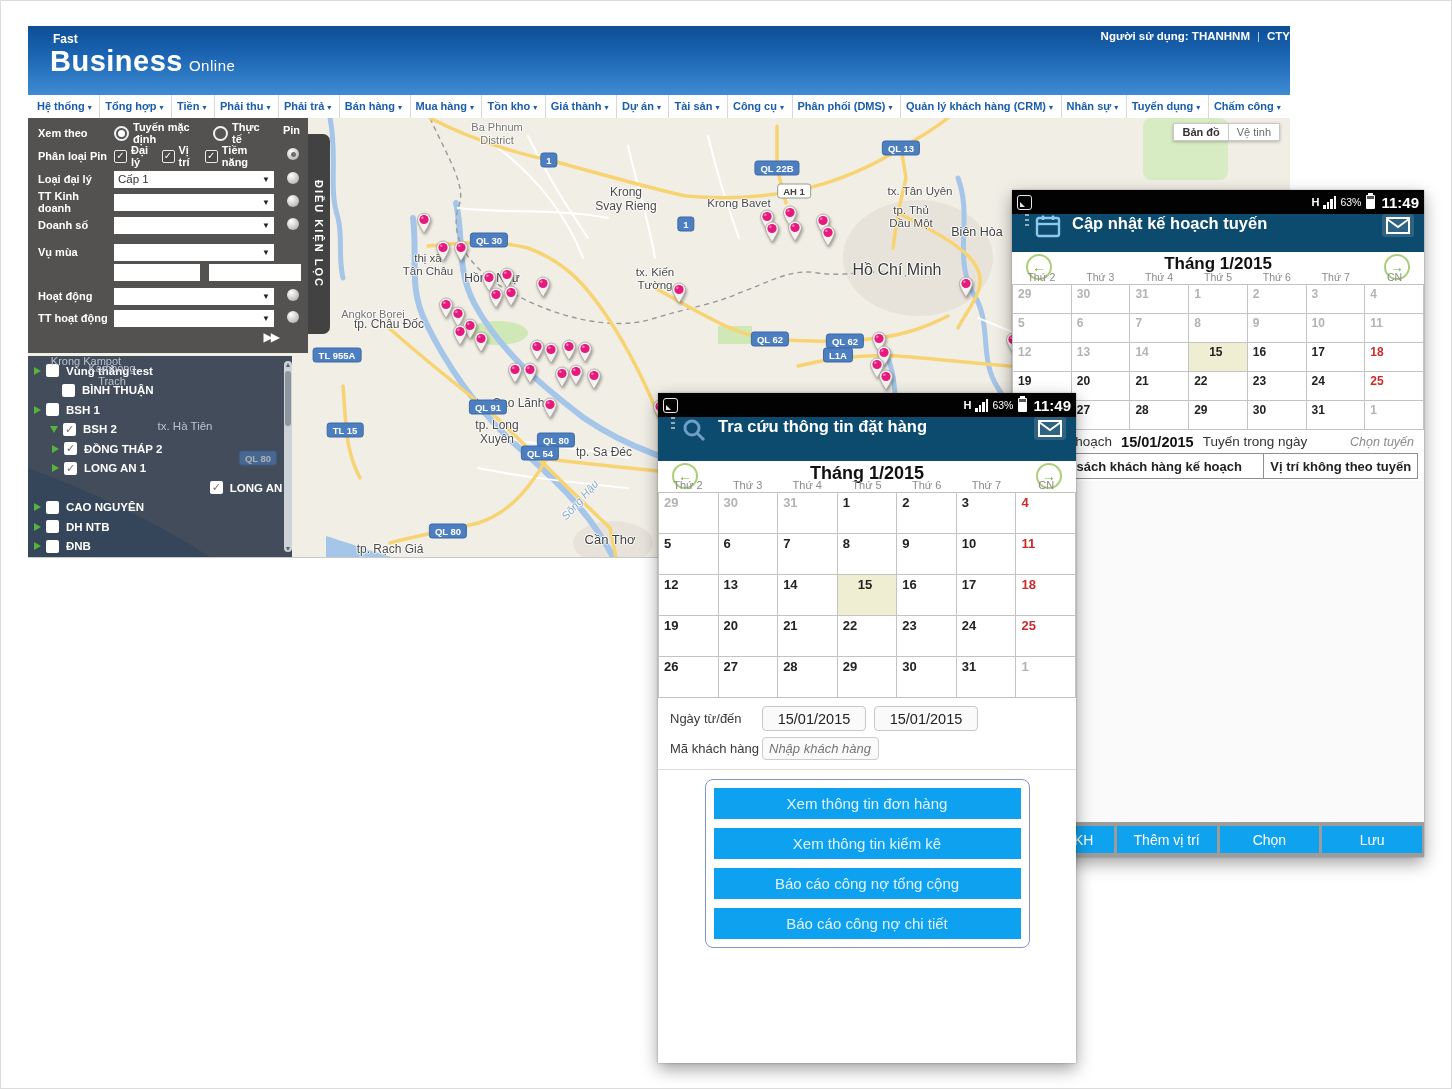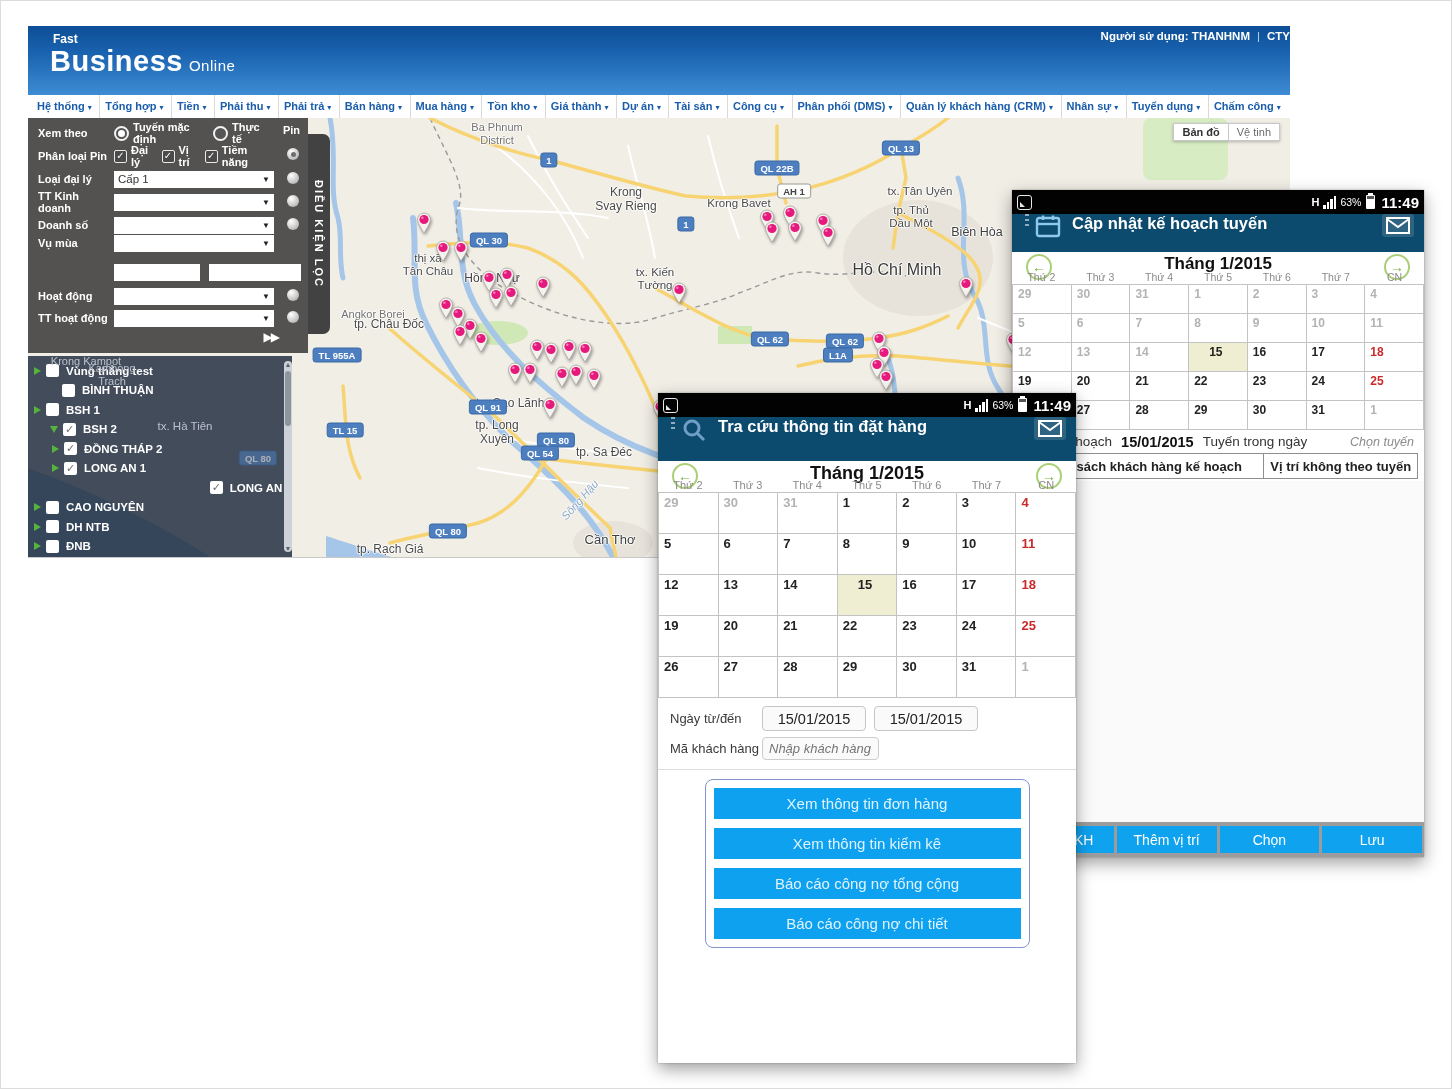--- a/index.html
+++ b/index.html
@@ -553,21 +553,21 @@
             </span>
         </div>
         <div class="fp-row" style="top:75px;">
           <span class="fp-label">TT Kinh doanh</span>
           <span class="fp-select"></span>
         </div>
         <div class="fp-row" style="top:98px;">
           <span class="fp-label">Doanh số</span>
           <span class="fp-select"></span>
         </div>
-        <div class="fp-row" style="top:116px;">
+        <div class="fp-row" style="top:125px;">
           <span class="fp-label">Vụ mùa</span>
           <span class="fp-select"></span>
         </div>
         <div class="fp-row" style="top:145px;">
           <span class="fp-label"></span>
           <input class="fp-input" style="width: 82px; margin-right: 9px;">
           <input class="fp-input" style="width: 88px;">
         </div>
         <div class="fp-row" style="top:169px;">
           <span class="fp-label">Hoạt động</span>

